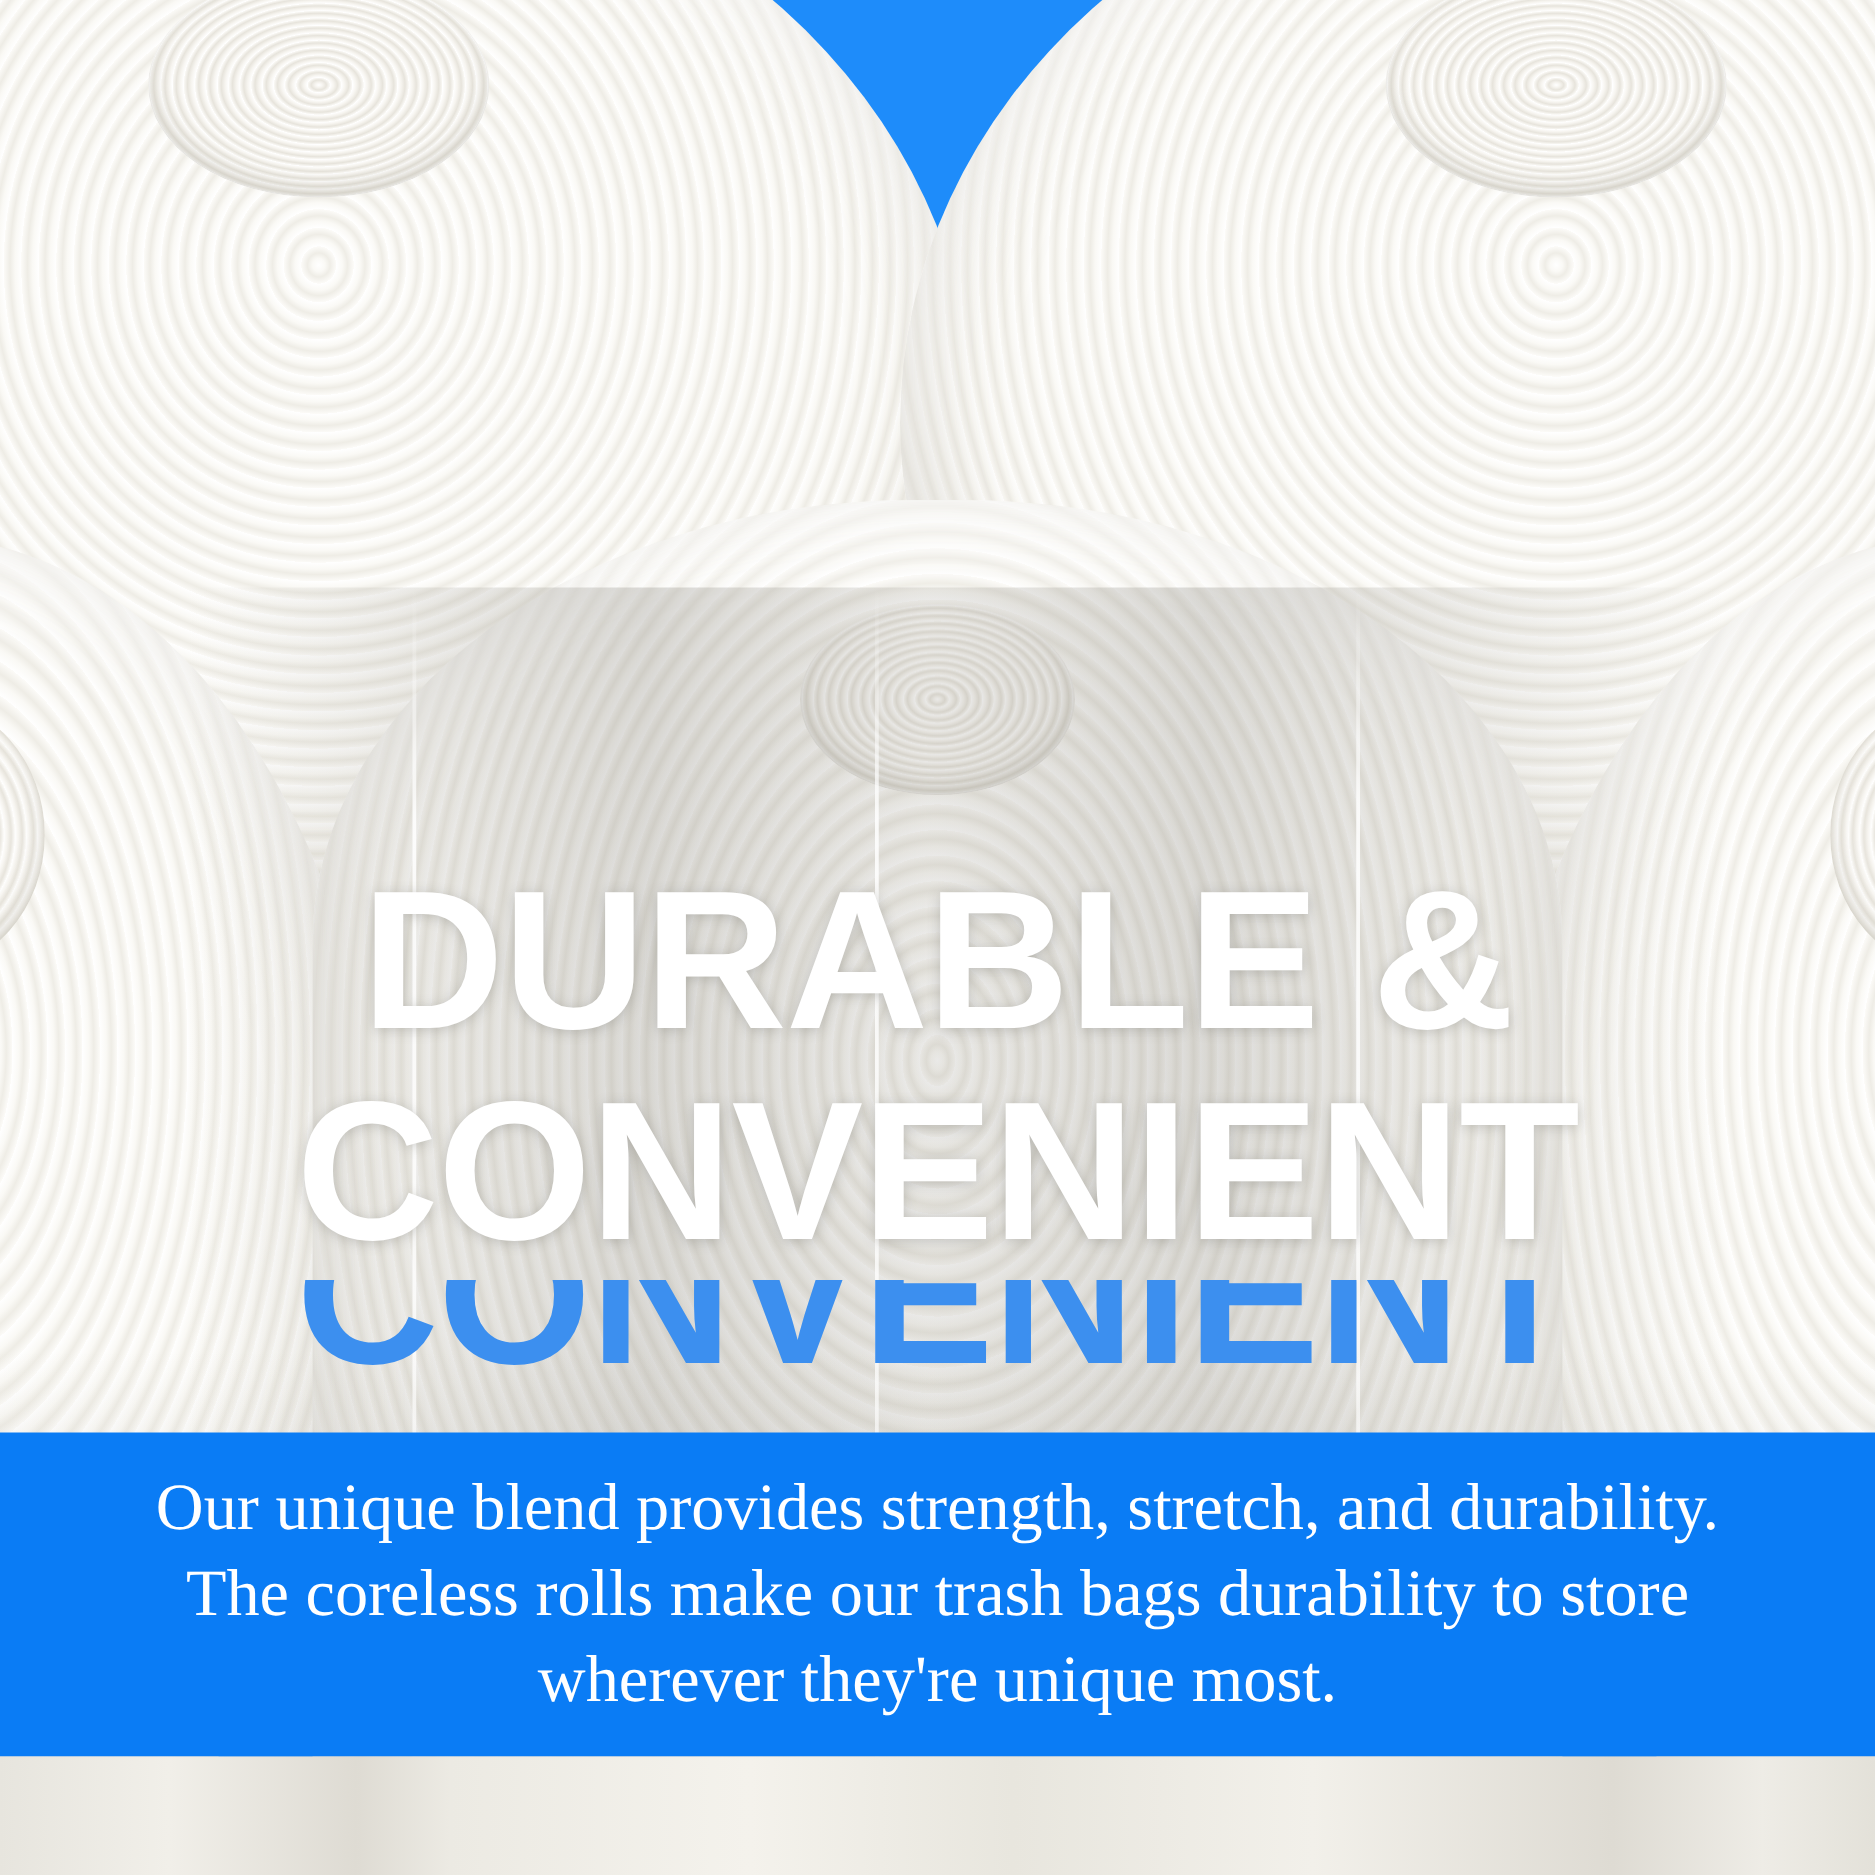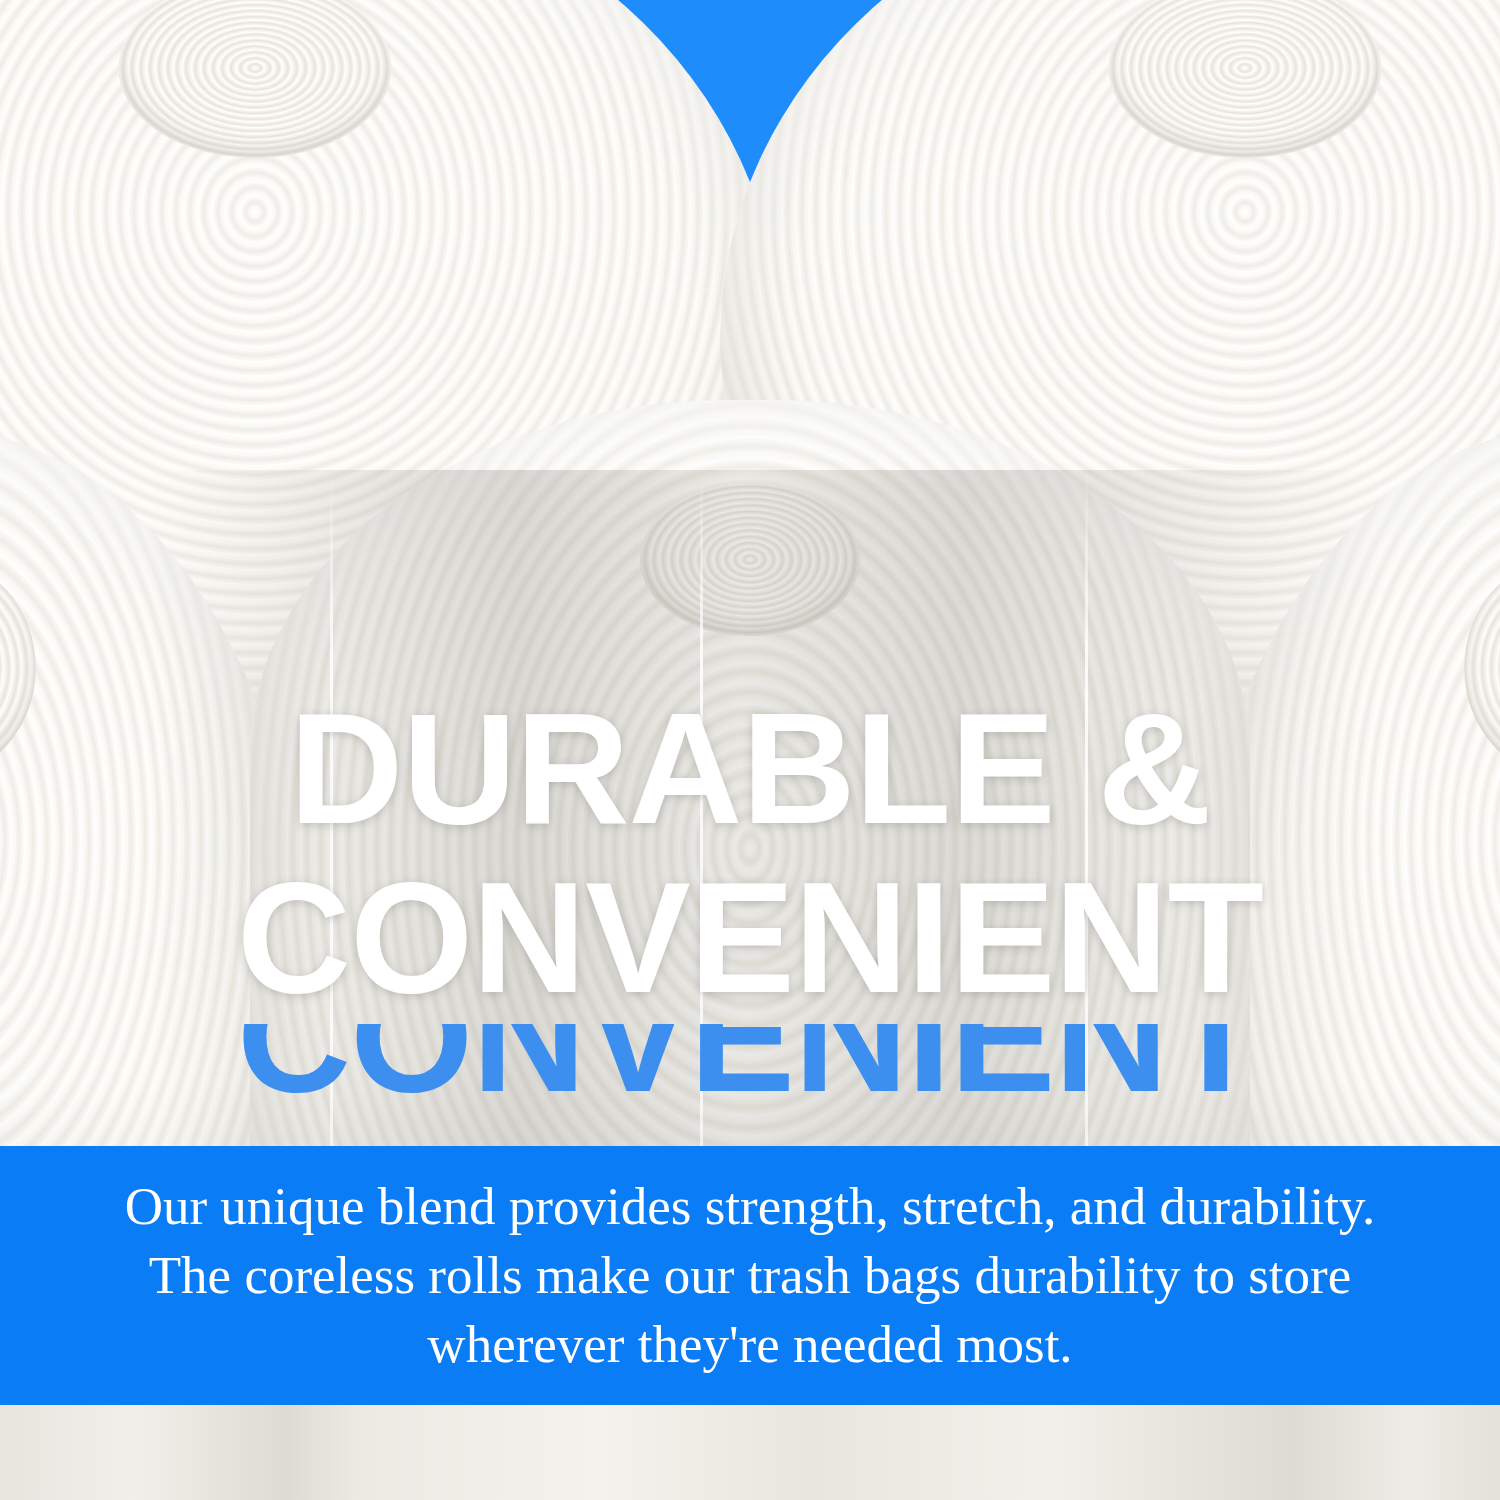--- a/index.html
+++ b/index.html
@@ -221,18 +221,18 @@
     <span>CONVENIENT</span>
   </div>
 
   <div class="headline-layer echo-bottom">
     <span class="echo-inner">CONVENIENT</span>
   </div>
 
   <div class="caption-bar">
     <div class="caption-line">Our unique blend provides strength, stretch, and durability.</div>
     <div class="caption-line">The coreless rolls make our trash bags durability to store</div>
-    <div class="caption-line">wherever they're needed most.</div>
+    <div class="caption-line">wherever they're unique most.</div>
   </div>
 
   <div class="bottom-strip"></div>
 
 </div>
 
 </body></html>

